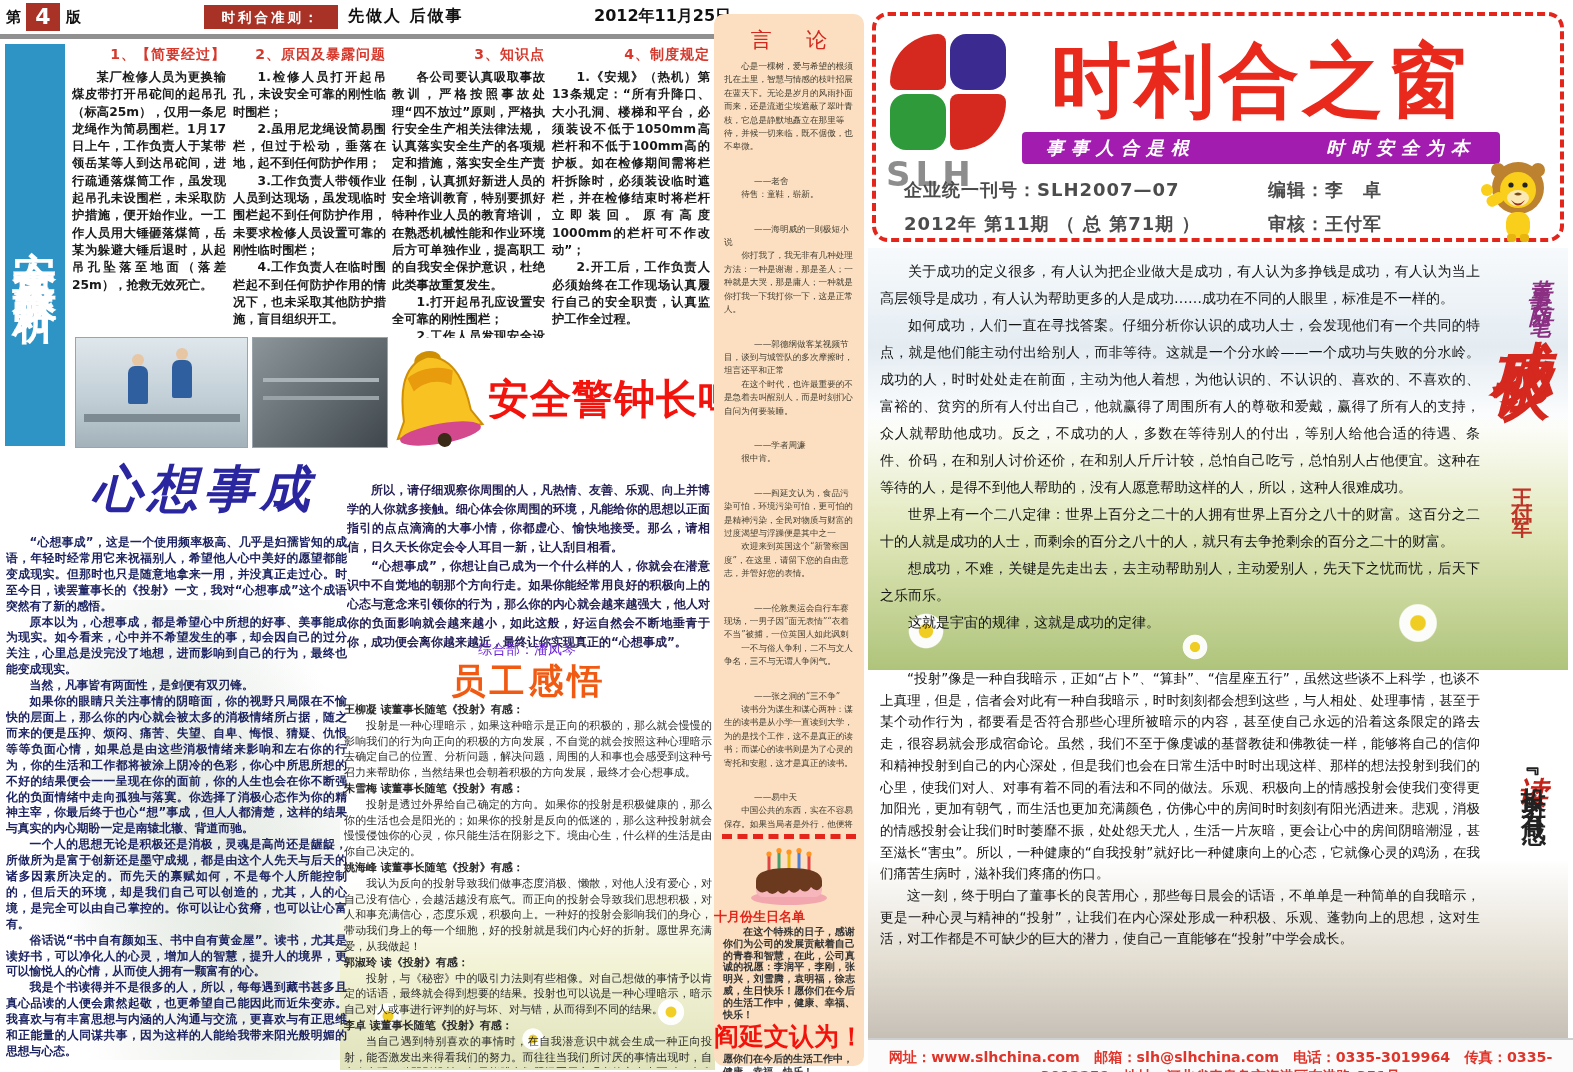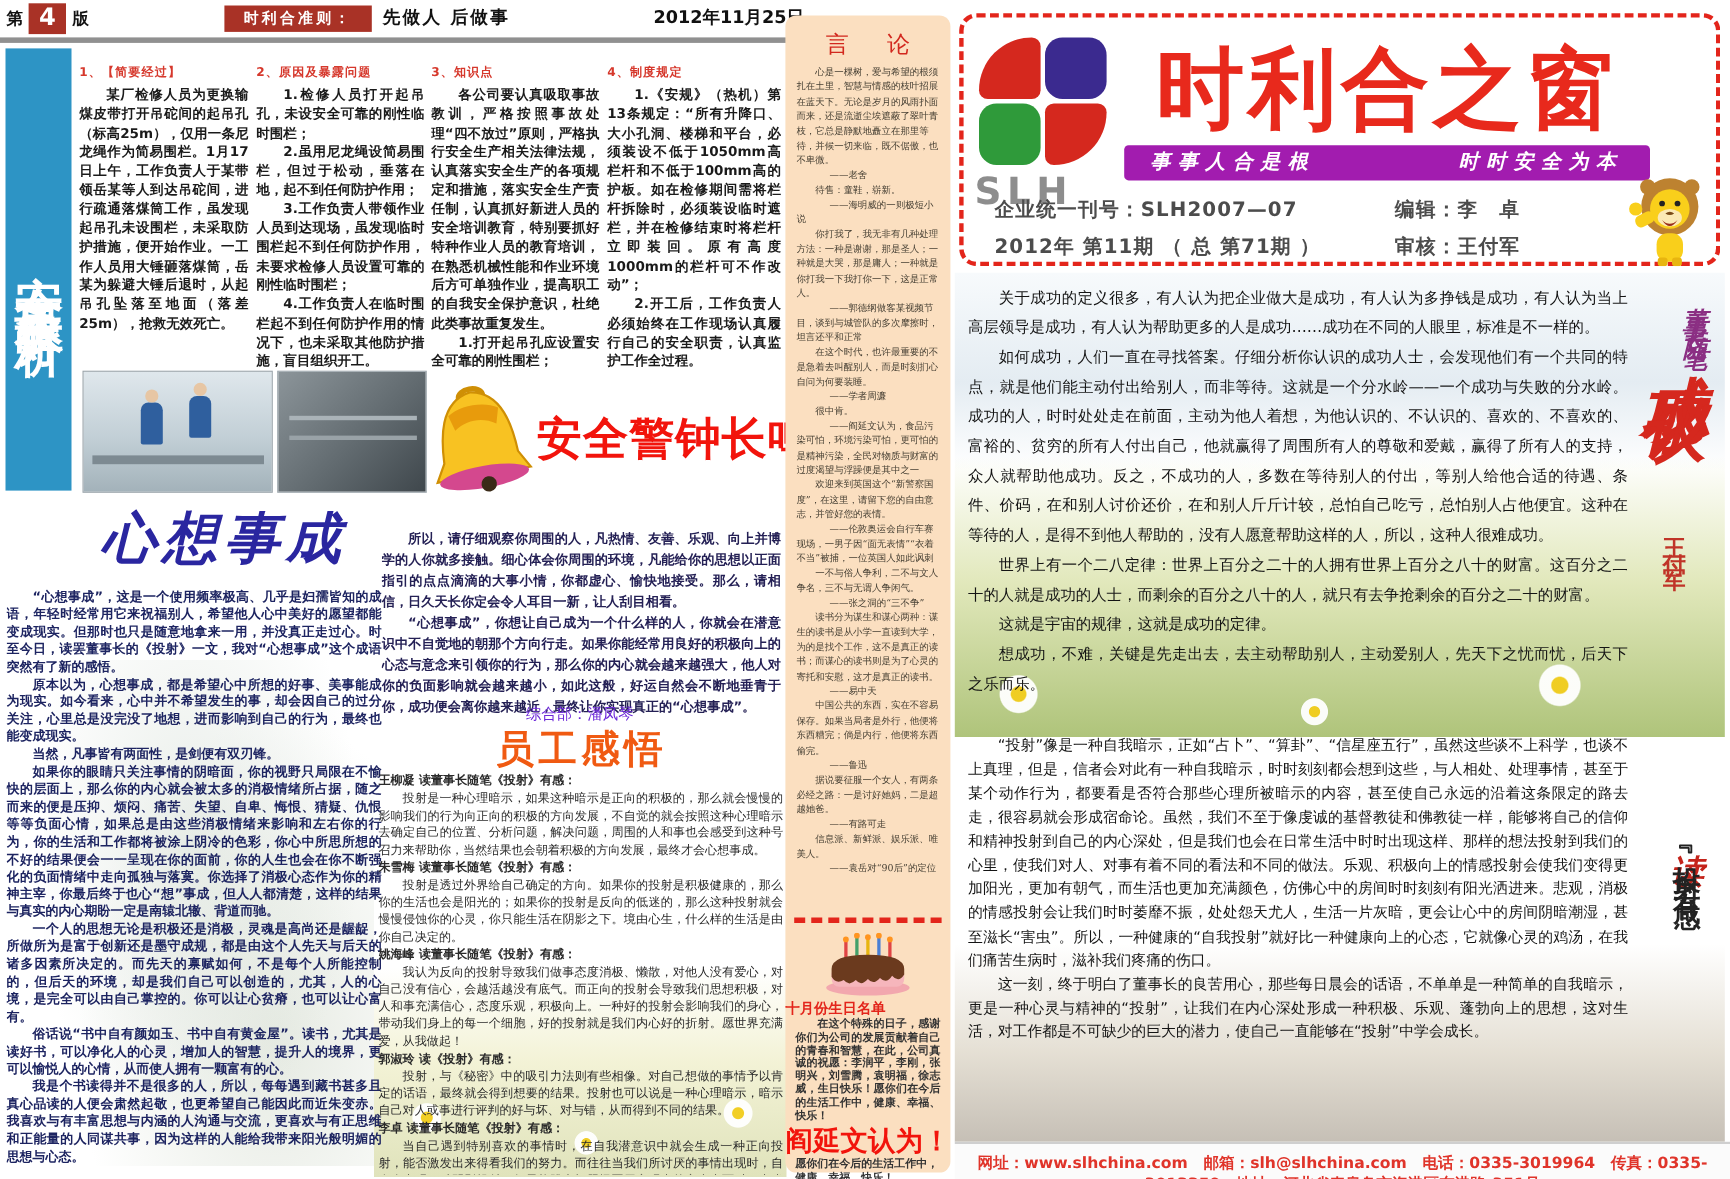--- a/index.html
+++ b/index.html
@@ -19,21 +19,21 @@
   .lp-rule{left:0;top:34px;width:719px;height:5px;background:#909090;}
 
   
   .safety-bar{left:5px;top:44px;width:60px;height:402px;background:#2d94c5;display:flex;
               justify-content:center;align-items:center;}
   .safety-bar span{writing-mode:vertical-rl;text-orientation:upright;color:#fff;
               font-size:44px;font-weight:bold;letter-spacing:10px;line-height:60px;}
 
   
   .acol{top:42px;height:296px;overflow:hidden;}
-  .acol h3{margin:16px 0 5px;font-size:11px;color:#d6382c;font-weight:bold;letter-spacing:1px;}
+  .acol h3{margin:4px 0 5px;font-size:14px;color:#d6382c;font-weight:bold;letter-spacing:1px;text-align:right;}
   .acol p{margin:0;font-size:12.3px;line-height:17.3px;font-weight:bold;color:#1a1a1a;
           text-indent:2em;text-align:justify;}
   .c1{left:72px;width:154px;} .c2{left:233px;width:153px;}
   .c3{left:392px;width:153px;} .c4{left:552px;width:158px;}
 
   
   .photo{border:1px solid #9aa4aa;box-sizing:border-box;}
   .photo1{left:75px;top:337px;width:173px;height:111px;
           background:linear-gradient(180deg,#dfe7ec 0%,#c2cfd6 55%,#a3b2ba 100%);}
   .photo1 .worker{position:absolute;width:20px;height:38px;background:#2f5f9e;border-radius:7px 7px 2px 2px;}
@@ -81,21 +81,21 @@
 
   
   .mid{left:714px;top:14px;width:150px;height:1052px;background:#fbdfc0;border-radius:10px;z-index:2;}
   .mid .abs{position:absolute;}
   .mid-title{top:12px;left:0;width:100%;text-align:center;font-size:21px;font-weight:normal;
              color:#d2281e;letter-spacing:14px;text-indent:14px;}
   .quotes{top:46px;left:10px;width:130px;height:770px;overflow:hidden;
           font-family:"DejaVu Serif","Liberation Serif",serif;}
   .quotes p{margin:0;font-size:8.6px;line-height:13.4px;color:#474034;}
   .quotes .q{text-indent:2em;}
-  .quotes .q-attr{text-indent:3.5em;}
+  .quotes .q-attr{text-indent:3.5em;margin-top:21px;}
   .mid-dash{top:820px;left:8px;width:134px;height:0;border-top:5px dashed #e3251b;}
   .cake{top:834px;left:34px;width:82px;height:58px;}
   .bd-title{top:894px;left:0;width:100%;text-align:left;font-size:13px;font-weight:bold;color:#e3251b;}
   .bd-body{top:912px;left:9px;width:132px;font-size:10px;line-height:11.8px;color:#333;
            font-weight:bold;text-indent:2em;text-align:justify;}
   .bd-big{top:1006px;left:0;width:100%;text-align:center;font-size:25px;font-weight:900;color:#f2140c;}
   .bd-sub{top:1038px;left:9px;width:132px;font-size:10px;line-height:13px;color:#333;font-weight:bold;}
 
   
   .mast{left:872px;top:12px;width:692px;height:230px;border:4px dashed #e3251b;border-radius:16px;
@@ -371,22 +371,22 @@
   <div class="abs band-grass"></div>
   <span class="daisy" style="left:905px;top:610px;width:42px;height:42px;"></span>
   <span class="daisy" style="left:1395px;top:600px;width:46px;height:46px;"></span>
   <span class="daisy" style="left:1180px;top:632px;width:30px;height:30px;"></span>
   <div class="abs band-dusk"></div>
 
   <div class="abs essay">
       <p>关于成功的定义很多，有人认为把企业做大是成功，有人认为多挣钱是成功，有人认为当上高层领导是成功，有人认为帮助更多的人是成功……成功在不同的人眼里，标准是不一样的。</p>
       <p>如何成功，人们一直在寻找答案。仔细分析你认识的成功人士，会发现他们有一个共同的特点，就是他们能主动付出给别人，而非等待。这就是一个分水岭——一个成功与失败的分水岭。成功的人，时时处处走在前面，主动为他人着想，为他认识的、不认识的、喜欢的、不喜欢的、富裕的、贫穷的所有人付出自己，他就赢得了周围所有人的尊敬和爱戴，赢得了所有人的支持，众人就帮助他成功。反之，不成功的人，多数在等待别人的付出，等别人给他合适的待遇、条件、价码，在和别人讨价还价，在和别人斤斤计较，总怕自己吃亏，总怕别人占他便宜。这种在等待的人，是得不到他人帮助的，没有人愿意帮助这样的人，所以，这种人很难成功。</p>
       <p>世界上有一个二八定律：世界上百分之二十的人拥有世界上百分之八十的财富。这百分之二十的人就是成功的人士，而剩余的百分之八十的人，就只有去争抢剩余的百分之二十的财富。</p>
+      <p>想成功，不难，关键是先走出去，去主动帮助别人，主动爱别人，先天下之忧而忧，后天下之乐而乐。</p>
       <p>这就是宇宙的规律，这就是成功的定律。</p>
-      <p>想成功，不难，关键是先走出去，去主动帮助别人，主动爱别人，先天下之忧而忧，后天下之乐而乐。</p>
     </div>
   <div class="abs v-label">董事长随笔</div>
   <div class="abs v-title">成功小议</div>
   <div class="abs v-author">王付军</div>
 
   <div class="abs refl">
     <div>
         <p>“投射”像是一种自我暗示，正如“占卜”、“算卦”、“信星座五行”，虽然这些谈不上科学，也谈不上真理，但是，信者会对此有一种自我暗示，时时刻刻都会想到这些，与人相处、处理事情，甚至于某个动作行为，都要看是否符合那些心理所被暗示的内容，甚至使自己永远的沿着这条限定的路去走，很容易就会形成宿命论。虽然，我们不至于像虔诚的基督教徒和佛教徒一样，能够将自己的信仰和精神投射到自己的内心深处，但是我们也会在日常生活中时时出现这样、那样的想法投射到我们的心里，使我们对人、对事有着不同的看法和不同的做法。乐观、积极向上的情感投射会使我们变得更加阳光，更加有朝气，而生活也更加充满颜色，仿佛心中的房间时时刻刻有阳光洒进来。悲观，消极的情感投射会让我们时时萎靡不振，处处怨天尤人，生活一片灰暗，更会让心中的房间阴暗潮湿，甚至滋长“害虫”。所以，一种健康的“自我投射”就好比一种健康向上的心态，它就像心灵的鸡汤，在我们痛苦生病时，滋补我们疼痛的伤口。</p>
         <p>这一刻，终于明白了董事长的良苦用心，那些每日晨会的话语，不单单是一种简单的自我暗示，更是一种心灵与精神的“投射”，让我们在内心深处形成一种积极、乐观、蓬勃向上的思想，这对生活，对工作都是不可缺少的巨大的潜力，使自己一直能够在“投射”中学会成长。</p>
       </div>

